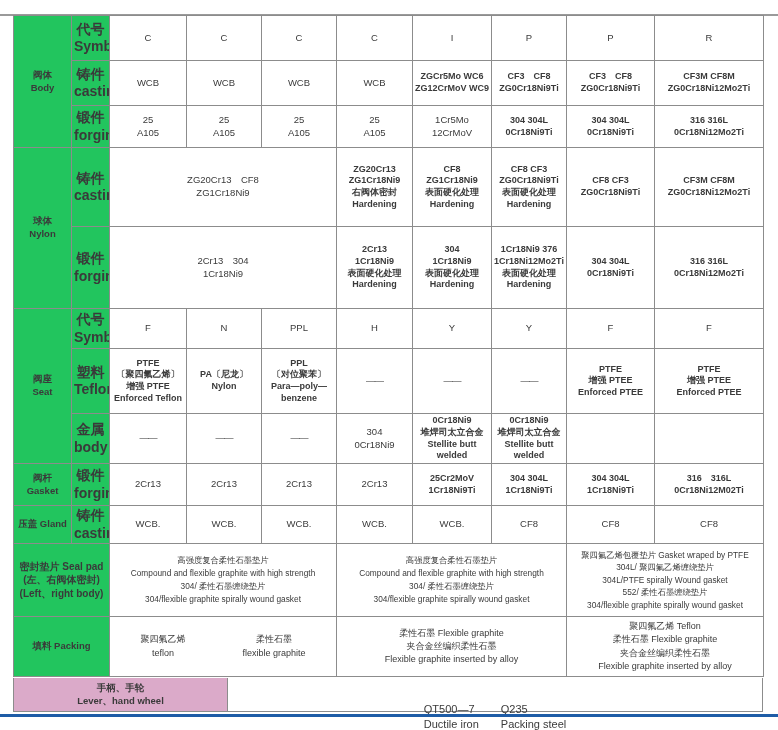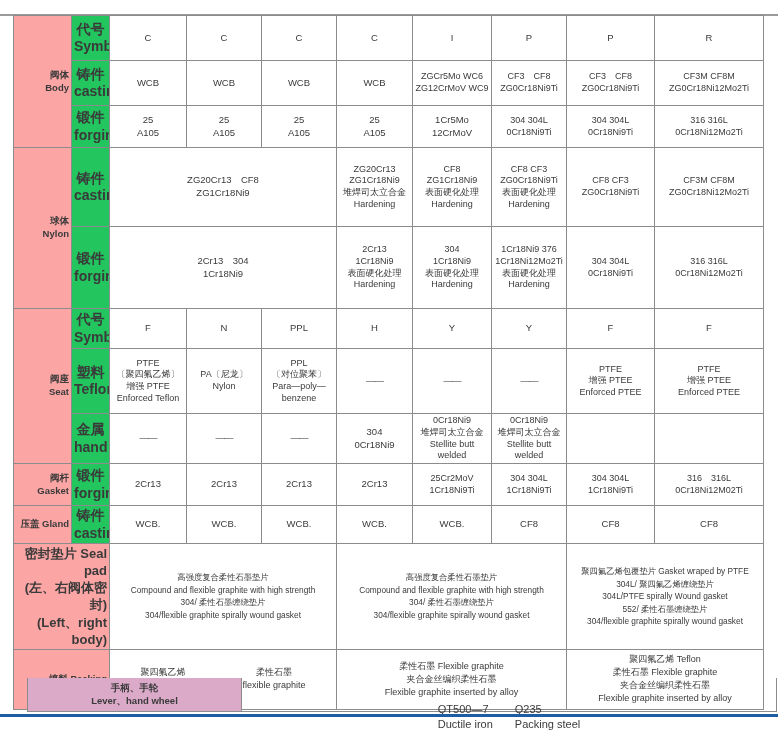--- a/index.html
+++ b/index.html
@@ -9,30 +9,30 @@
   }
   .top-rule { position:absolute; left:0; top:14px; width:778px; height:2px; background:#9a9a9a; }
   table.spec {
     position:absolute; left:13px; top:15px; width:750px;
     border-collapse:collapse; table-layout:fixed;
   }
   td {
     border:1px solid #8c8c8c; text-align:center; vertical-align:middle;
     font-size:9.5px; line-height:1.32; white-space:pre-line; padding:1px 2px; overflow:hidden;
   }
-  td.sec { background:#fca5a5; font-weight:600; font-size:9.5px;text-align:right; }
+  td.sec { background:#22c55e; font-weight:600; font-size:9.5px; }
   td.sub { background:#22c55e; font-weight:700; font-size:14px; line-height:1.25; }
-  td.tight { line-height:1.28; font-size:9px; }
+  td.tight { line-height:1.28; font-size:9px;font-weight:bold; }
   td.pad-cell { font-size:8.3px; line-height:1.55; }
   td.pack-cell { font-size:9px; line-height:1.45; }
   .twocol { display:flex; justify-content:space-around; align-items:center; }
   .twocol span { white-space:pre-line;text-align:center; }
   .dash { color:#555; letter-spacing:-1px; }
   .lever {
-    position:absolute; left:27px; top:678px; width:750px; height:34px;
+    position:absolute; left:13px; top:678px; width:750px; height:34px;
     display:flex; border:1px solid #8c8c8c; border-top:none; box-sizing:border-box;
   }
   .lever-head {
     width:213px; background:#dbaac9; border-right:1px solid #8c8c8c;
     display:flex; align-items:center; justify-content:center;
     font-weight:600; font-size:9.5px; line-height:1.3; white-space:pre-line; text-align:center;
   }
   .lever-val {
     flex:1; display:flex; align-items:center; justify-content:center; gap:22px;
   }
@@ -113,21 +113,21 @@
 
     <tr style="height:79px">
       <td class="sec" rowspan="2">球体
 Nylon</td>
       <td class="sub">铸件
 casting</td>
       <td colspan="3">ZG20Cr13 CF8
 ZG1Cr18Ni9</td>
       <td class="tight">ZG20Cr13
 ZG1Cr18Ni9
-堆焊司太立合金
+右阀体密封
 Hardening</td>
       <td class="tight">CF8
 ZG1Cr18Ni9
 表面硬化处理
 Hardening</td>
       <td class="tight">CF8 CF3
 ZG0Cr18Ni9Ti
 表面硬化处理
 Hardening</td>
       <td class="tight">CF8 CF3
@@ -190,21 +190,21 @@
       <td class="dash">——</td>
       <td class="tight">PTFE
 增强 PTEE
 Enforced PTEE</td>
       <td class="tight">PTFE
 增强 PTEE
 Enforced PTEE</td>
     </tr>
     <tr style="height:50px">
       <td class="sub">金属
-hand</td>
+body</td>
       <td class="dash">——</td>
       <td class="dash">——</td>
       <td class="dash">——</td>
       <td>304
 0Cr18Ni9</td>
       <td class="tight">0Cr18Ni9
 堆焊司太立合金
 Stellite butt
 welded</td>
       <td class="tight">0Cr18Ni9
@@ -242,21 +242,21 @@
       <td>WCB.</td>
       <td>WCB.</td>
       <td>WCB.</td>
       <td>WCB.</td>
       <td>CF8</td>
       <td>CF8</td>
       <td>CF8</td>
     </tr>
 
     <tr style="height:73px">
-      <td class="sec" colspan="2" style="font-size:13px">密封垫片 Seal pad
+      <td class="sec" colspan="2" style="font-size:10px">密封垫片 Seal pad
 (左、右阀体密封)
 (Left、right body)</td>
       <td class="pad-cell" colspan="3">高强度复合柔性石墨垫片
 Compound and flexible graphite with high strength
 304/ 柔性石墨缠绕垫片
 304/flexible graphite spirally wound gasket</td>
       <td class="pad-cell" colspan="3">高强度复合柔性石墨垫片
 Compound and flexible graphite with high strength
 304/ 柔性石墨缠绕垫片
 304/flexible graphite spirally wound gasket</td>

